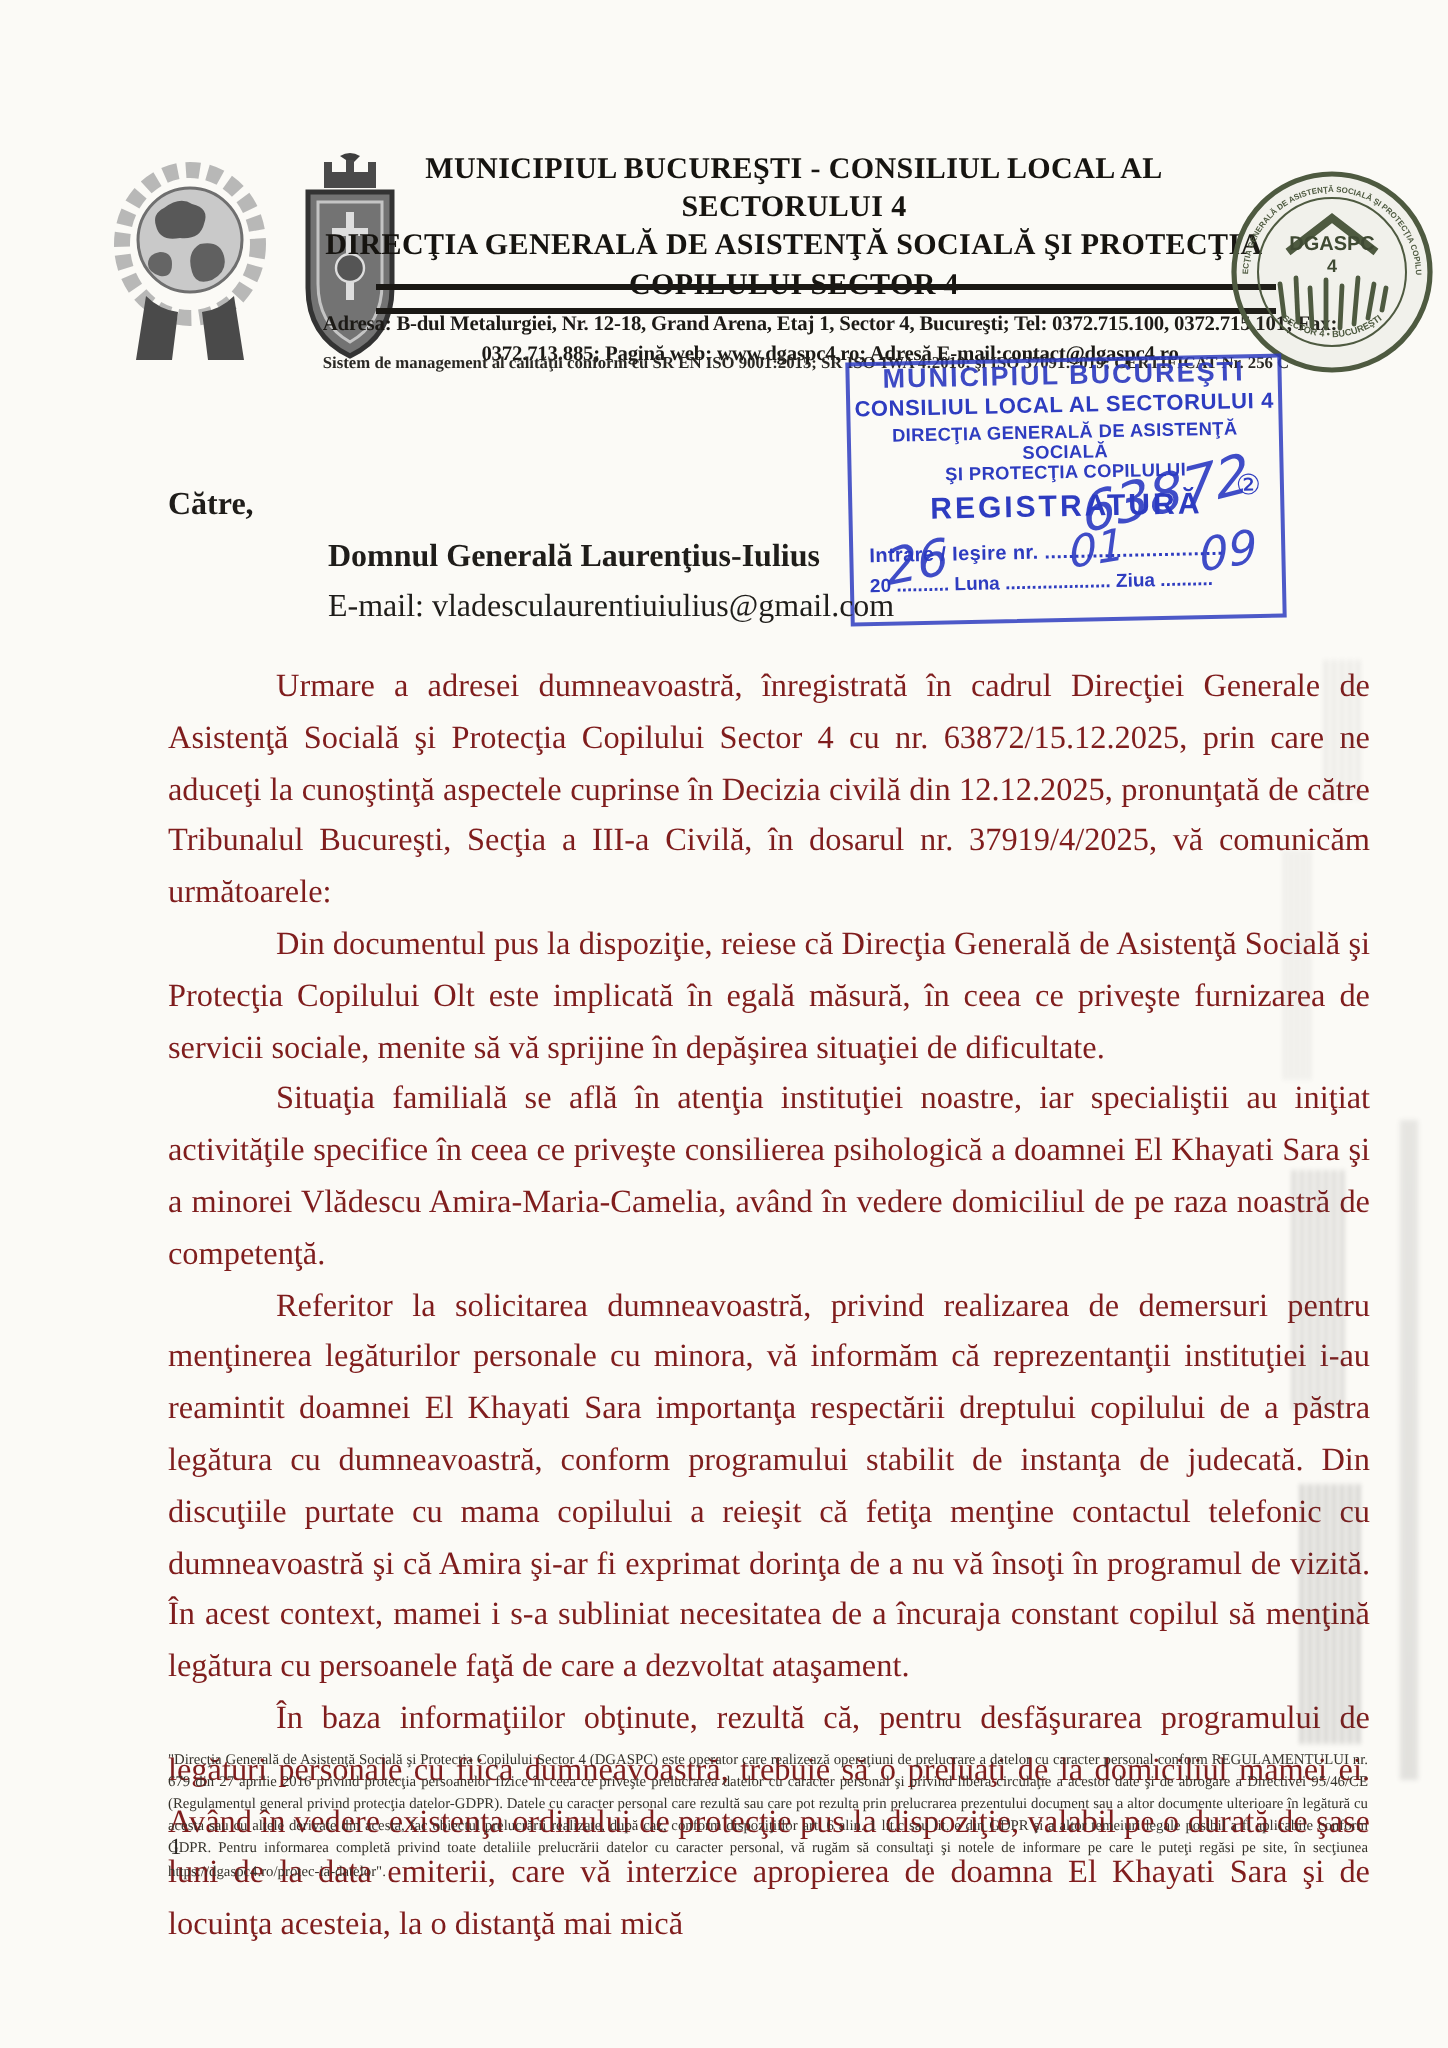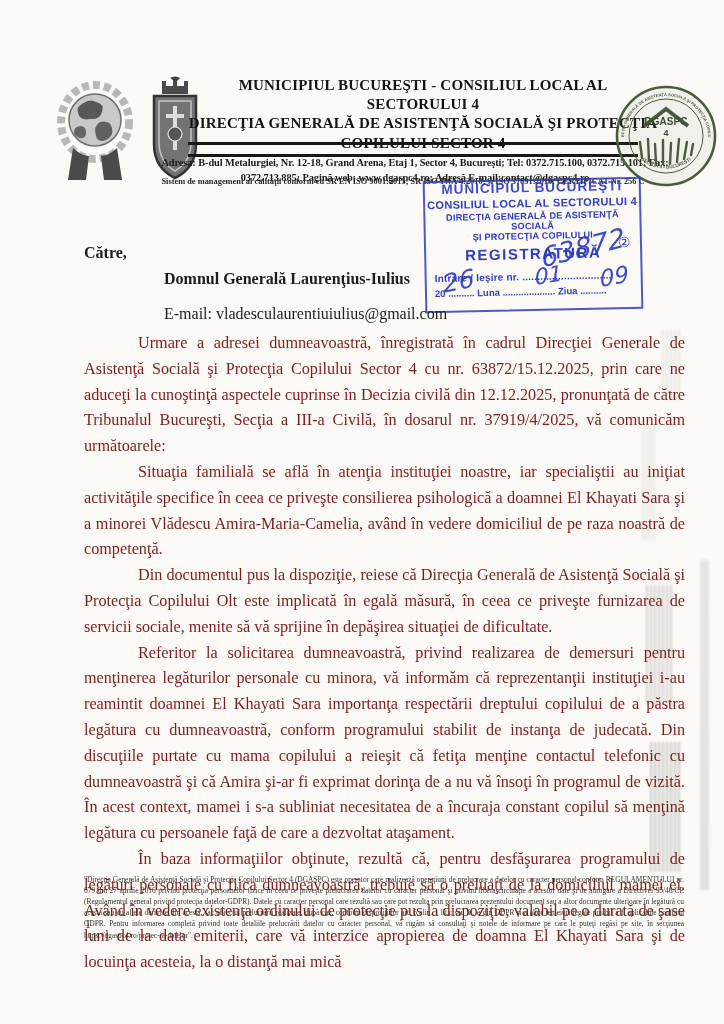--- a/index.html
+++ b/index.html
@@ -3,21 +3,21 @@
 <meta charset="utf-8">
 <style>
   html,body{margin:0;padding:0;background:#9a9a9a;}
   .page{
     position:relative;width:724px;height:1024px;margin:0 auto;
     background:#fbfaf6;overflow:hidden;
     font-family:"Liberation Serif", serif;color:#1f1d1a;
   }
   
   .hdr-title{
-    position:absolute;left:188px;top:76px;width:470px;
+    position:absolute;left:162px;top:76px;width:470px;
     text-align:center;font-weight:bold;font-size:15px;line-height:1.28;
     letter-spacing:.2px;color:#161410;
   }
   .double-rule{
     position:absolute;left:188px;top:142px;width:450px;height:9px;
     border-top:3px solid #1a1814;border-bottom:3px solid #1a1814;
   }
   .hdr-address{
     position:absolute;left:160px;top:155px;width:510px;
     text-align:center;font-weight:bold;font-size:10.4px;line-height:1.45;
@@ -57,21 +57,21 @@
     color:#2b3ac2;font-weight:normal;opacity:.9;
   }
   .hw-num{right:14px;top:52px;font-size:27px;transform:rotate(-13deg) skewX(-8deg);}
   .hw-yy {left:16px;top:84px;font-size:25px;transform:rotate(-10deg) skewX(-6deg);}
   .hw-mm {left:108px;top:82px;font-size:22px;transform:rotate(-8deg) skewX(-6deg);}
   .hw-dd {right:12px;top:84px;font-size:23px;transform:rotate(-9deg) skewX(-6deg);}
   
   .recipient{position:absolute;left:84px;top:243px;font-size:16px;line-height:1.3;}
   .recipient .salut{font-weight:bold;font-family:Liberation Serif, serif;}
   .recipient .name{font-weight:bold;margin-left:80px;margin-top:5px;}
-  .recipient .email{margin-left:80px;margin-top:14px;}
+  .recipient .email{margin-left:80px;margin-top:4px;}
   
   .body-text{
     position:absolute;left:84px;top:331px;width:601px;
     font-size:16.2px;line-height:25.8px;text-align:justify;color:#7f1d1d;
   }
   .body-text p{margin:0;text-indent:54px;}
   
   .footnote{
     position:absolute;left:84px;top:874px;width:600px;
     font-size:7.4px;line-height:1.5;text-align:justify;color:#36332c;
@@ -170,22 +170,22 @@
   </div>
 
   <div class="recipient">
     <div class="salut">Către,</div>
     <div class="name">Domnul Generală Laurenţius-Iulius</div>
     <div class="email">E-mail: vladesculaurentiuiulius@gmail.com</div>
   </div>
 
   <div class="body-text">
     <p>Urmare a adresei dumneavoastră, înregistrată în cadrul Direcţiei Generale de Asistenţă Socială şi Protecţia Copilului Sector 4 cu nr. 63872/15.12.2025, prin care ne aduceţi la cunoştinţă aspectele cuprinse în Decizia civilă din 12.12.2025, pronunţată de către Tribunalul Bucureşti, Secţia a III-a Civilă, în dosarul nr. 37919/4/2025, vă comunicăm următoarele:</p>
+    <p>Din documentul pus la dispoziţie, reiese că Direcţia Generală de Asistenţă Socială şi Protecţia Copilului Olt este implicată în egală măsură, în ceea ce priveşte furnizarea de servicii sociale, menite să vă sprijine în depăşirea situaţiei de dificultate.</p>
     <p>Situaţia familială se află în atenţia instituţiei noastre, iar specialiştii au iniţiat activităţile specifice în ceea ce priveşte consilierea psihologică a doamnei El Khayati Sara şi a minorei Vlădescu Amira-Maria-Camelia, având în vedere domiciliul de pe raza noastră de competenţă.</p>
-    <p>Din documentul pus la dispoziţie, reiese că Direcţia Generală de Asistenţă Socială şi Protecţia Copilului Olt este implicată în egală măsură, în ceea ce priveşte furnizarea de servicii sociale, menite să vă sprijine în depăşirea situaţiei de dificultate.</p>
     <p>Referitor la solicitarea dumneavoastră, privind realizarea de demersuri pentru menţinerea legăturilor personale cu minora, vă informăm că reprezentanţii instituţiei i-au reamintit doamnei El Khayati Sara importanţa respectării dreptului copilului de a păstra legătura cu dumneavoastră, conform programului stabilit de instanţa de judecată. Din discuţiile purtate cu mama copilului a reieşit că fetiţa menţine contactul telefonic cu dumneavoastră şi că Amira şi-ar fi exprimat dorinţa de a nu vă însoţi în programul de vizită. În acest context, mamei i s-a subliniat necesitatea de a încuraja constant copilul să menţină legătura cu persoanele faţă de care a dezvoltat ataşament.</p>
     <p>În baza informaţiilor obţinute, rezultă că, pentru desfăşurarea programului de legături personale cu fiica dumneavoastră, trebuie să o preluaţi de la domiciliul mamei ei. Având în vedere existenţa ordinului de protecţie pus la dispoziţie, valabil pe o durată de şase luni de la data emiterii, care vă interzice apropierea de doamna El Khayati Sara şi de locuinţa acesteia, la o distanţă mai mică</p>
   </div>
 
   <div class="footnote">"Direcţia Generală de Asistenţă Socială şi Protecţia Copilului Sector 4 (DGASPC) este operator care realizează operaţiuni de prelucrare a datelor cu caracter personal conform REGULAMENTULUI nr. 679 din 27 aprilie 2016 privind protecţia persoanelor fizice în ceea ce priveşte prelucrarea datelor cu caracter personal şi privind libera circulaţie a acestor date şi de abrogare a Directivei 95/46/CE (Regulamentul general privind protecţia datelor-GDPR). Datele cu caracter personal care rezultă sau care pot rezulta prin prelucrarea prezentului document sau a altor documente ulterioare în legătură cu acesta sau cu altele derivate din acesta, fac obiectul prelucrării realizate, după caz, conform dispoziţiilor art. 6 alin. 1 lit.c sau lit. e din GDPR şi a altor temeiuri legale posibil a fi aplicabile conform GDPR. Pentru informarea completă privind toate detaliile prelucrării datelor cu caracter personal, vă rugăm să consultaţi şi notele de informare pe care le puteţi regăsi pe site, în secţiunea https://dgaspc4.ro/protec-ia-datelor".</div>
   <div class="pagenum">1</div>
 
   <div class="streak st1"></div>
   <div class="streak st2"></div>
   <div class="streak st3"></div>

